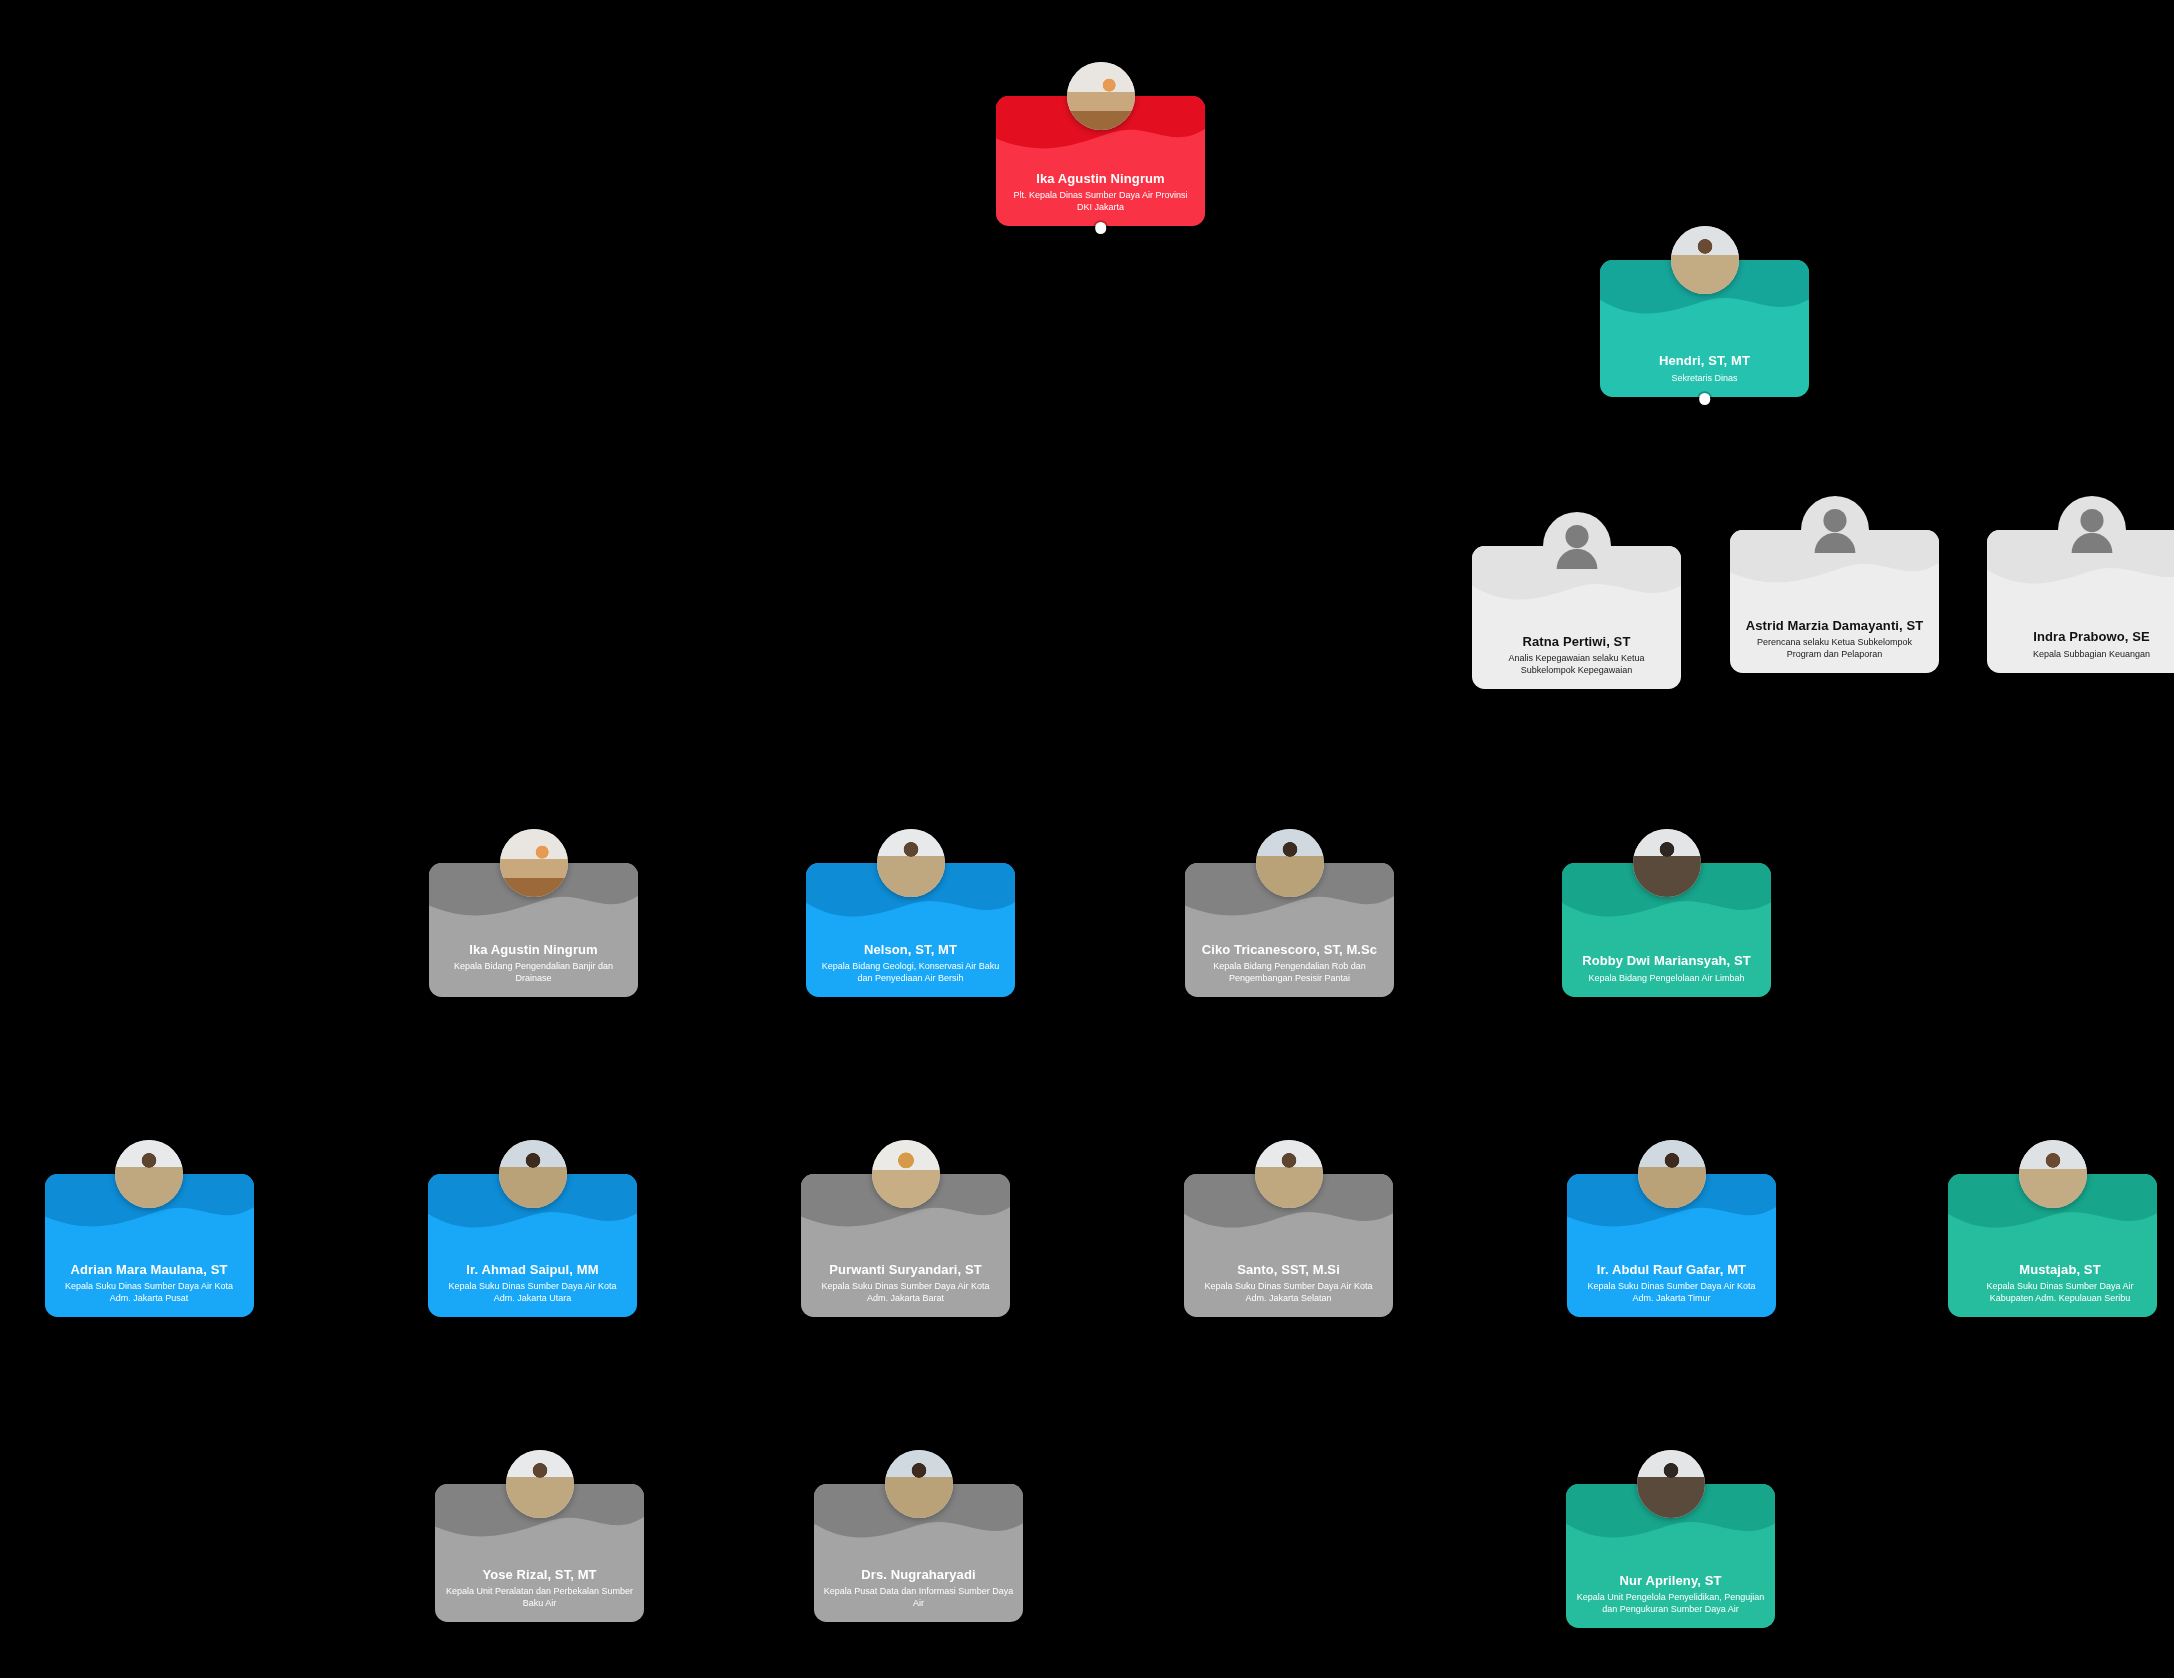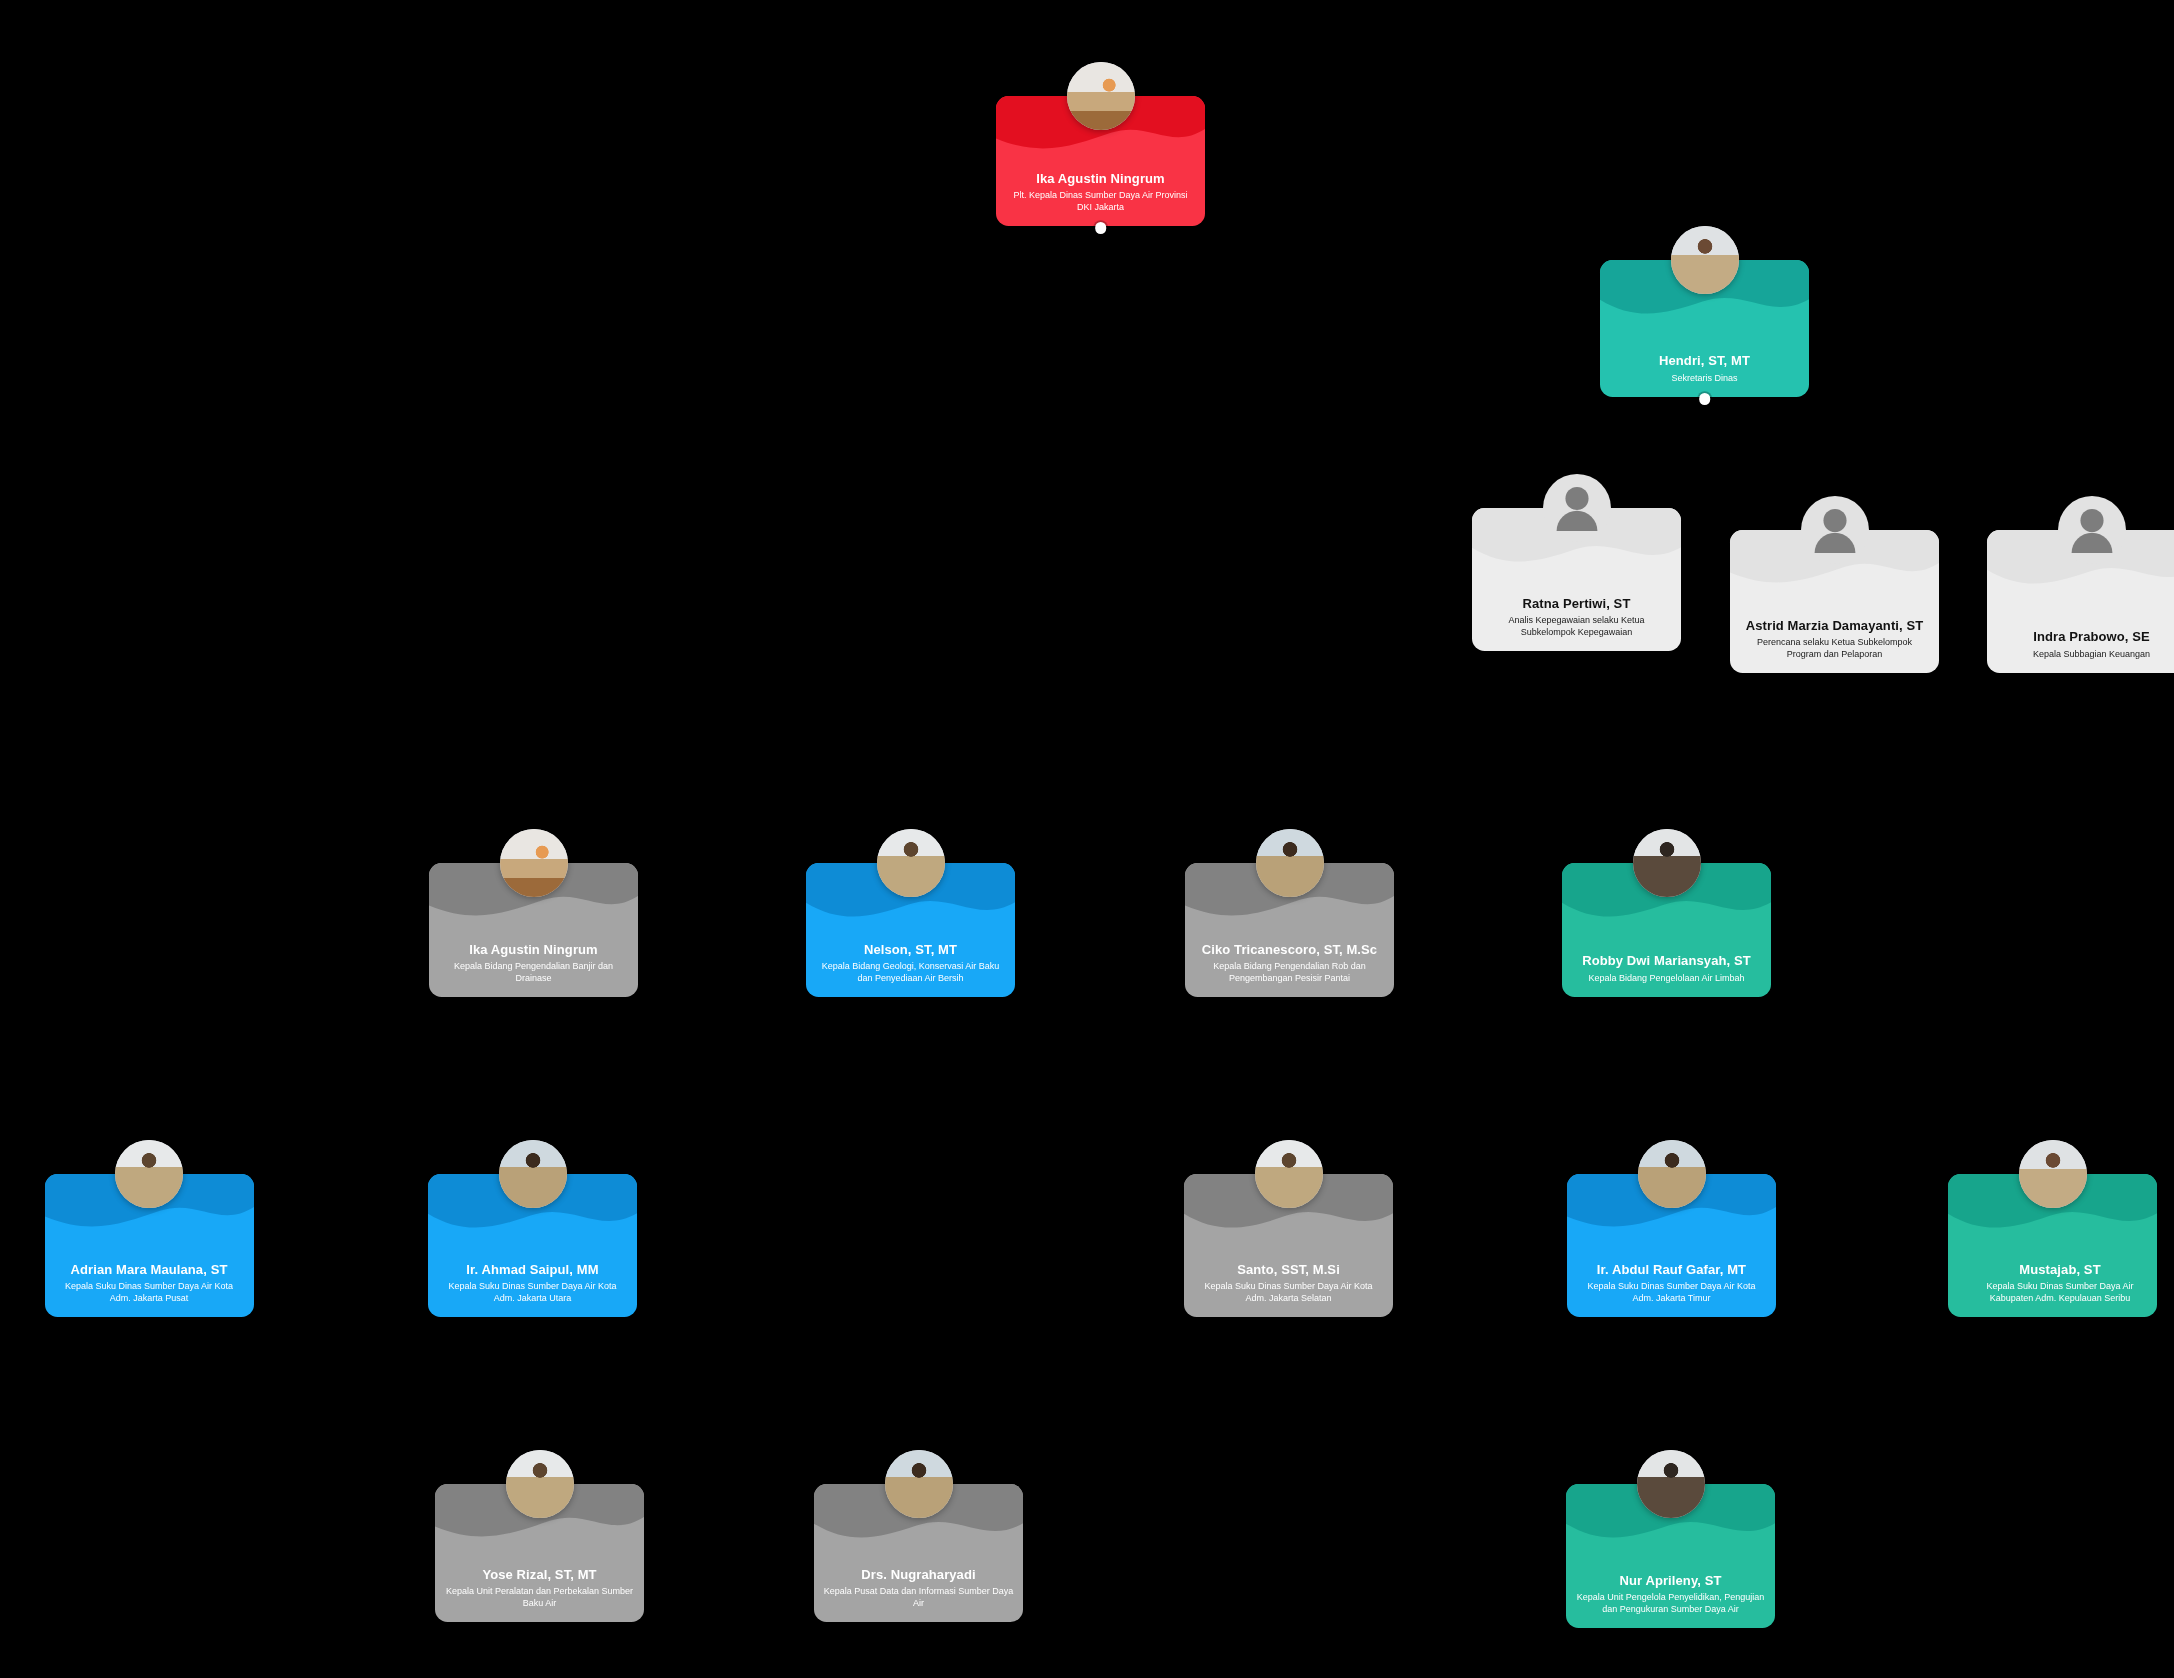--- a/index.html
+++ b/index.html
@@ -166,21 +166,21 @@
         <div class="card-body">
           <div class="name">Hendri, ST, MT</div>
           <div class="role">Sekretaris Dinas</div>
         </div>
       </div>
       <div class="avatar" style="top: -34px;">
         <div class="photo ph-b"></div>
       </div>
       <div class="dot" style="top: 133px;"></div>
     </div>
-    <div class="node t-light" style="left: 1440px; top: 508px;">
+    <div class="node t-light" style="left: 1440px; top: 546px;">
       <div class="card" style="height: 143px;">
         <div class="wave">
           <svg viewBox="0 0 240 80" preserveAspectRatio="none">
             <path d="M0,0 H240 V48 C196,78 166,34 118,52 C74,69 40,76 0,48 Z"></path>
           </svg>
         </div>
         <div class="card-body">
           <div class="name">Ratna Pertiwi, ST</div>
           <div class="role">Analis Kepegawaian selaku Ketua Subkelompok Kepegawaian</div>
         </div>
@@ -319,20 +319,36 @@
         </div>
         <div class="card-body">
           <div class="name">Ir. Ahmad Saipul, MM</div>
           <div class="role">Kepala Suku Dinas Sumber Daya Air Kota Adm. Jakarta Utara</div>
         </div>
       </div>
       <div class="avatar" style="top: -34px;">
         <div class="photo ph-d"></div>
       </div>
     </div>
+    <div class="node t-gray" style="left: 769px; top: 1174px;">
+      <div class="card" style="height: 143px;">
+        <div class="wave">
+          <svg viewBox="0 0 240 80" preserveAspectRatio="none">
+            <path d="M0,0 H240 V40 C200,70 176,30 132,46 C92,61 54,78 0,52 Z"></path>
+          </svg>
+        </div>
+        <div class="card-body">
+          <div class="name">Purwanti Suryandari, ST</div>
+          <div class="role">Kepala Suku Dinas Sumber Daya Air Kota Adm. Jakarta Barat</div>
+        </div>
+      </div>
+      <div class="avatar" style="top: -34px;">
+        <div class="photo ph-e"></div>
+      </div>
+    </div>
     <div class="node t-gray" style="left: 1152px; top: 1174px;">
       <div class="card" style="height: 143px;">
         <div class="wave">
           <svg viewBox="0 0 240 80" preserveAspectRatio="none">
             <path d="M0,0 H240 V48 C196,78 166,34 118,52 C74,69 40,76 0,48 Z"></path>
           </svg>
         </div>
         <div class="card-body">
           <div class="name">Santo, SST, M.Si</div>
           <div class="role">Kepala Suku Dinas Sumber Daya Air Kota Adm. Jakarta Selatan</div>

